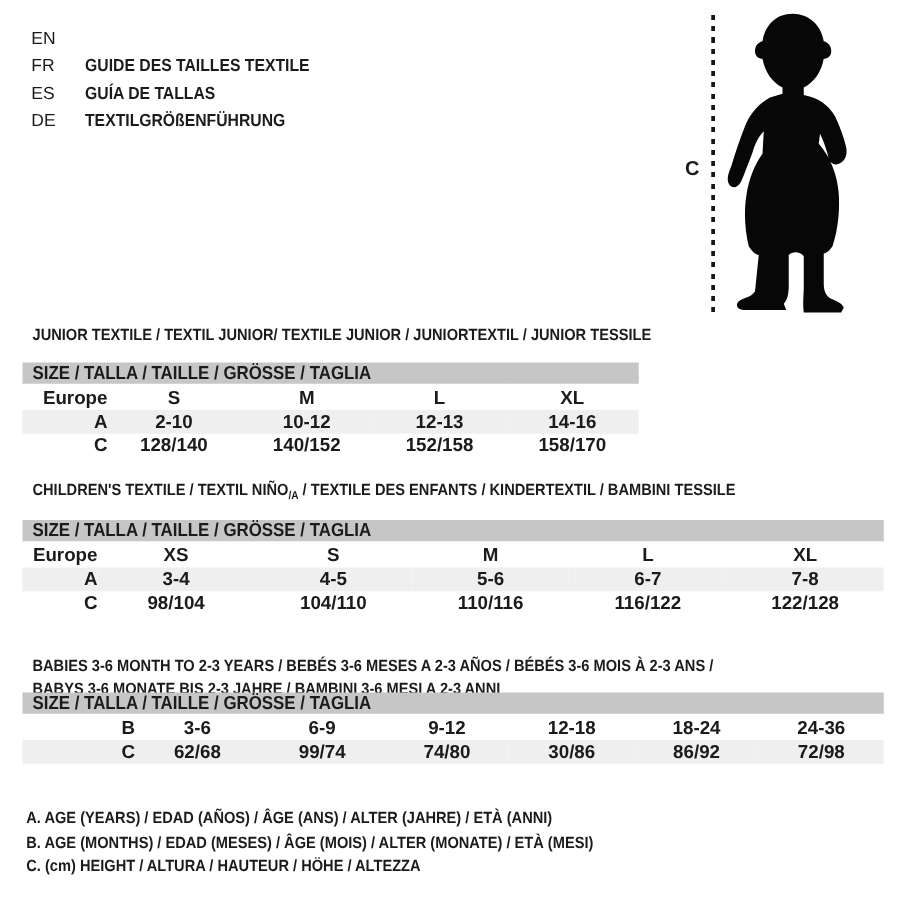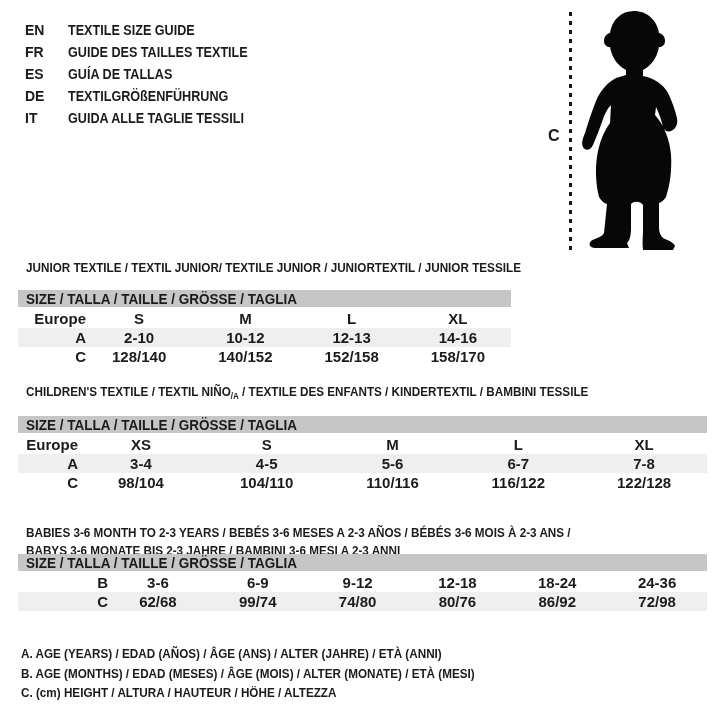--- a/index.html
+++ b/index.html
@@ -5,21 +5,21 @@
   html,body{margin:0;padding:0;background:#ffffff;}
   .page{
     position:relative;width:720px;height:720px;background:#ffffff;
     font-family:"Liberation Sans",sans-serif;color:#1b1b1b;overflow:hidden;
   }
   .cond{display:inline-block;transform:scaleX(0.9);transform-origin:0 50%;white-space:nowrap;}
 
   
   .lang{position:absolute;left:25px;top:19px;}
   .lang-row{display:flex;height:22px;align-items:center;}
-  .lang-code{width:43px;font-weight:700;font-size:14px;}
+  .lang-code{width:43px;font-weight:400;font-size:14px;}
   .lang-title{font-weight:700;font-size:14px;}
 
   
   .measure-line{
     position:absolute;left:569px;top:12px;width:3px;height:238px;
     background:repeating-linear-gradient(to bottom,#161616 0 4px,transparent 4px 9px);
   }
   .measure-label{position:absolute;left:548px;top:127px;font-weight:700;font-size:16px;}
   .silhouette{position:absolute;left:577px;top:6px;width:120px;height:246px;}
 
@@ -48,37 +48,32 @@
   .legend-line{height:19.5px;}
 </style>
 </head>
 <body>
 
 <div class="page">
 
   <div class="lang">
     <div class="lang-row">
       <span class="lang-code">EN</span>
-      <span class="lang-title"><span class="cond">TEXTILE SIZE GUIDE</span></span>
     </div>
     <div class="lang-row">
       <span class="lang-code">FR</span>
       <span class="lang-title"><span class="cond">GUIDE DES TAILLES TEXTILE</span></span>
     </div>
     <div class="lang-row">
       <span class="lang-code">ES</span>
       <span class="lang-title"><span class="cond">GUÍA DE TALLAS</span></span>
     </div>
     <div class="lang-row">
       <span class="lang-code">DE</span>
       <span class="lang-title"><span class="cond">TEXTILGRÖßENFÜHRUNG</span></span>
-    </div>
-    <div class="lang-row">
-      <span class="lang-code">IT</span>
-      <span class="lang-title"><span class="cond">GUIDA ALLE TAGLIE TESSILI</span></span>
     </div>
   </div>
 
   <span class="measure-label">C</span>
   <div class="measure-line"></div>
   <svg class="silhouette" viewBox="0 0 120 246" xmlns="http://www.w3.org/2000/svg">
     <path fill="#070707" d="M57,5 C70,5 80,14 82,27 C86,28 88,31 88,35 C88,39 85,41 82,41
       C80,52 74,60 66,64 L66,70 C77,72 86,78 91,87 C95,95 98,104 100,112
       C101,118 99,123 94,125 C89,127 86,123 85,117 C83,110 81,105 79,101
       L78,109 C87,119 93,134 94,149 C95,164 93,179 89,191 C87,194 85,196 82,197
@@ -200,21 +195,21 @@
       <td>9-12</td>
       <td>12-18</td>
       <td>18-24</td>
       <td>24-36</td>
     </tr>
     <tr class="striped">
       <td class="lbl">C</td>
       <td>62/68</td>
       <td>99/74</td>
       <td>74/80</td>
-      <td>80/76</td>
+      <td>30/86</td>
       <td>86/92</td>
       <td>72/98</td>
     </tr>
   </tbody>
     </table>
 
   <div class="legend">
     <div class="legend-line"><span class="cond">A. AGE (YEARS) / EDAD (AÑOS) / ÂGE (ANS) / ALTER (JAHRE) / ETÀ (ANNI)</span></div>
     <div class="legend-line"><span class="cond">B. AGE (MONTHS) / EDAD (MESES) / ÂGE (MOIS) / ALTER (MONATE) / ETÀ (MESI)</span></div>
     <div class="legend-line"><span class="cond">C. (cm) HEIGHT / ALTURA / HAUTEUR / HÖHE / ALTEZZA</span></div>

